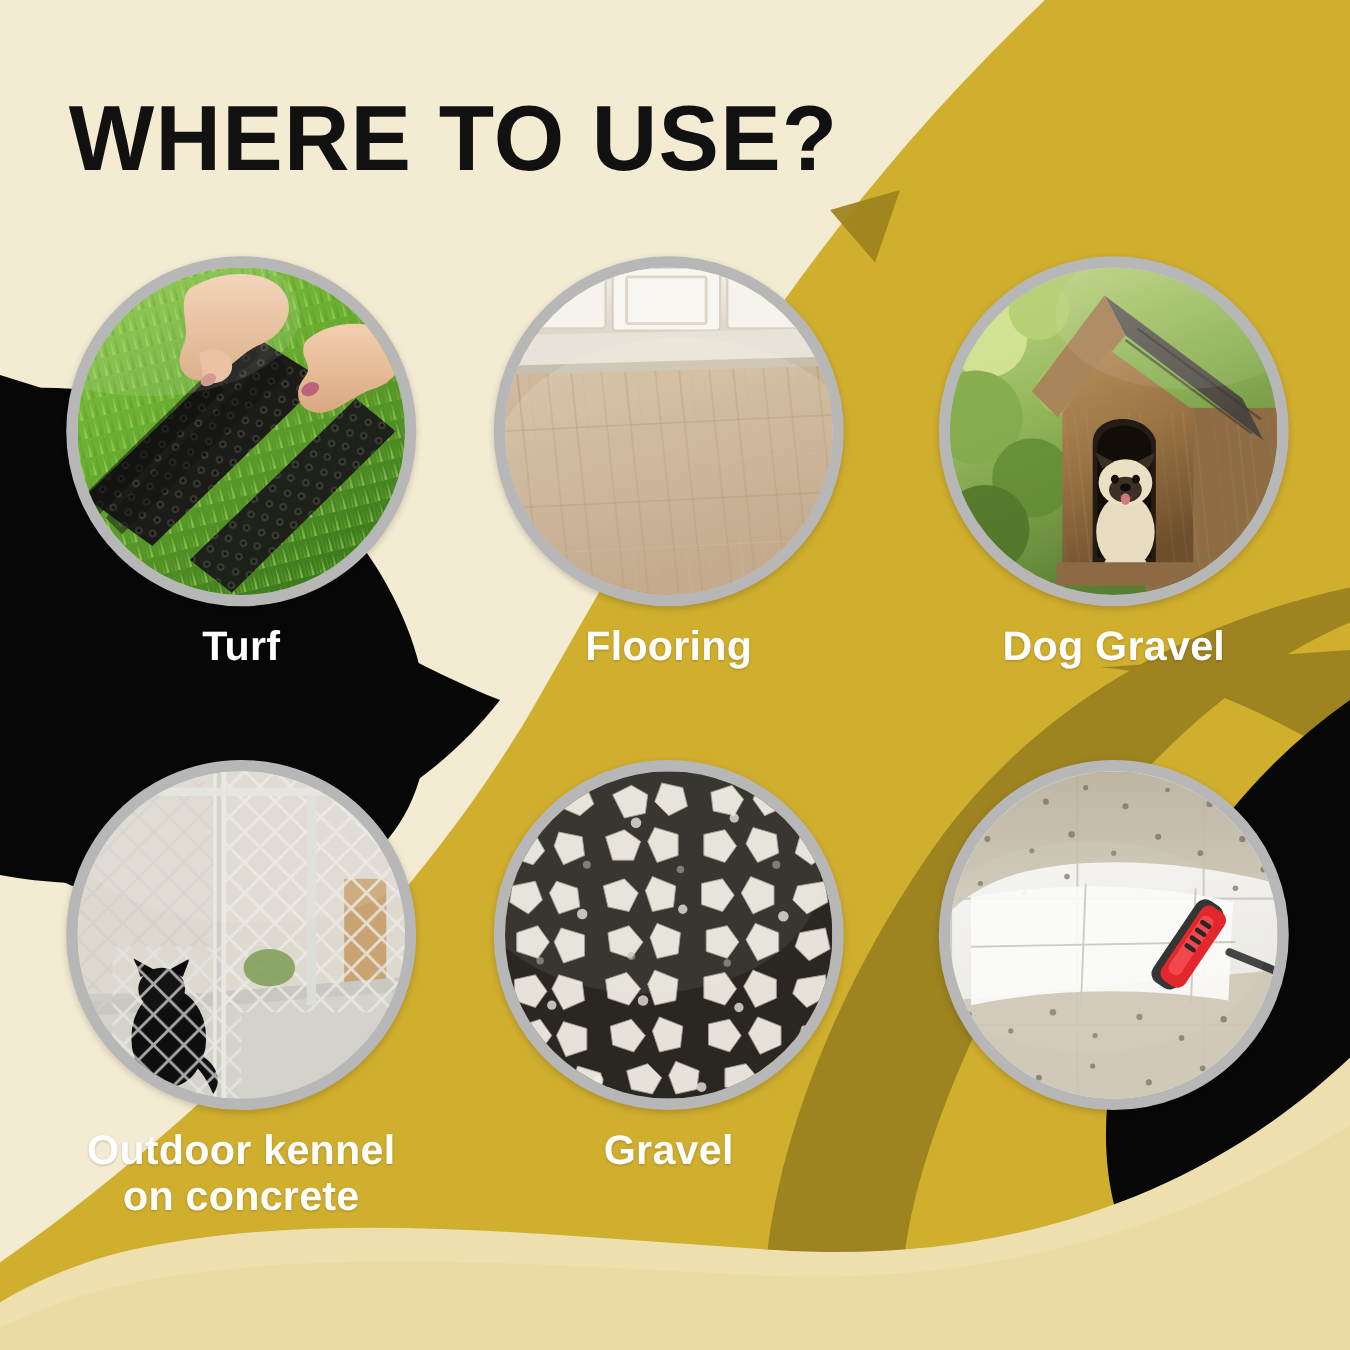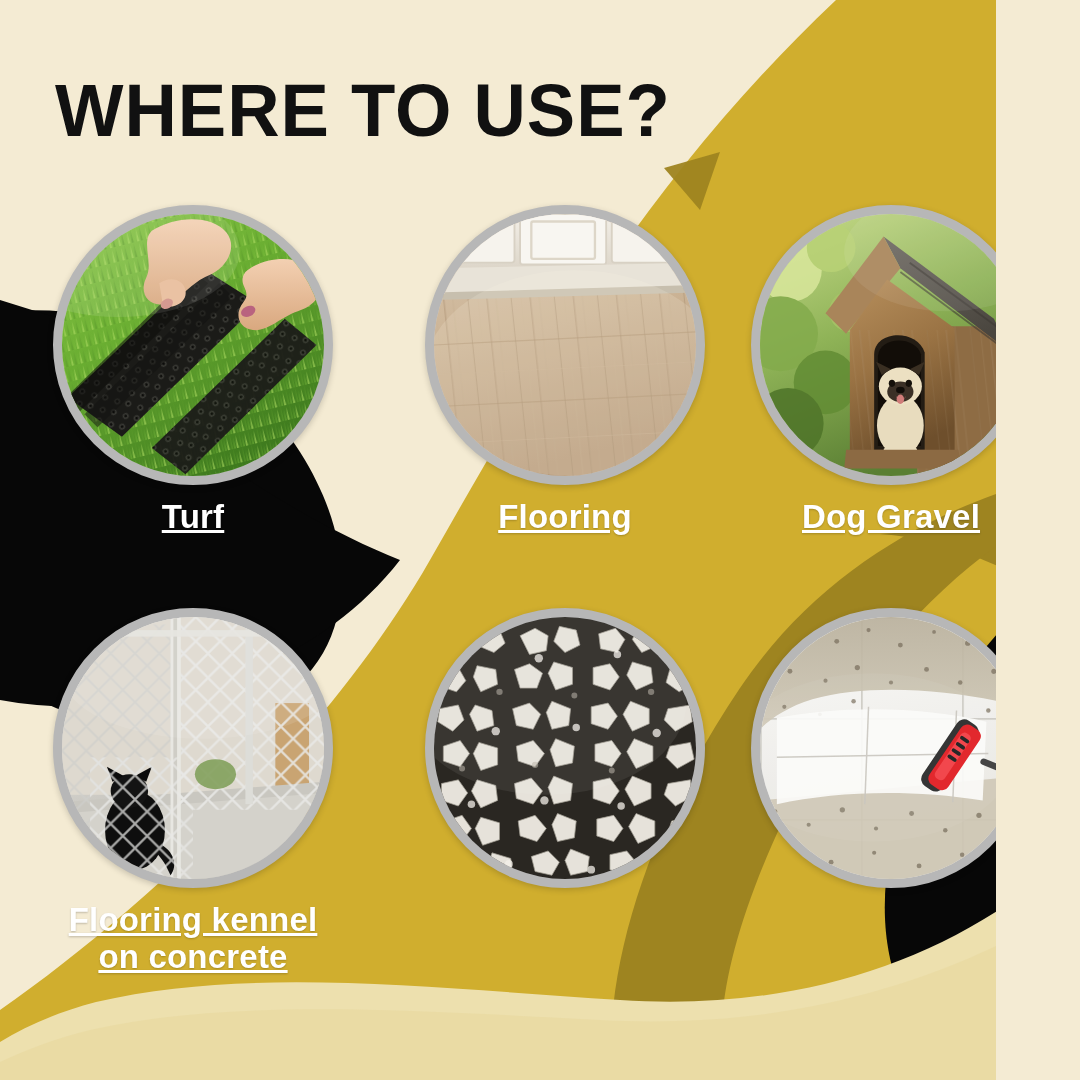--- a/index.html
+++ b/index.html
@@ -3,21 +3,21 @@
 <meta charset="utf-8">
 <title>Where To Use Infographic</title>
 <style>
   * { margin:0; padding:0; box-sizing:border-box; }
   html,body { width:1080px; height:1080px; overflow:hidden; }
   body {
     font-family:"Liberation Sans", sans-serif;
     background:#F4EBD3;
     position:relative;
   }
-  #stage { position:absolute; inset:0; width:996px; height:1080px; overflow:hidden; }
+  #stage { position:absolute; inset:0; width:1080px; height:1080px; overflow:hidden; }
 
   
   #bg { position:absolute; inset:0; width:1080px; height:1080px; }
 
   
   .title {
     position:absolute;
     left:55px; top:74px;
     font-size:74px;
     font-weight:bold;
@@ -27,21 +27,21 @@
     white-space:nowrap;
     transform:scaleX(0.98);
     transform-origin:left top;
   }
 
   
   .cell { position:absolute; width:280px; }
   .cell.r1 { top:205px; }
   .cell.r2 { top:608px; }
   .cell.c1 { left:53px; }
-  .cell.c2 { left:425px; }
+  .cell.c2 { left:395px; }
   .cell.c3 { left:751px; }
 
   .photo {
     width:280px; height:280px;
     border-radius:50%;
     border:9px solid #B7B7B7;
     overflow:hidden;
     position:relative;
     background:#cfcfcf;
     box-shadow:0 2px 6px rgba(0,0,0,0.18);
@@ -51,21 +51,20 @@
   .caption {
     margin-top:14px;
     text-align:center;
     color:#FFFFFF;
     font-size:33px;
     font-weight:bold;
     line-height:1.12;
     letter-spacing:0.2px;
     text-shadow:0 1px 2px rgba(0,0,0,0.22);
     white-space:pre-line;
-    text-decoration:underline;
   }
 </style>
 </head>
 <body>
 
 <div id="stage">
 
   <svg id="bg" viewBox="0 0 1080 1080">
     <defs>
       <clipPath id="frameClip">
@@ -341,21 +340,21 @@
           <ellipse cx="72" cy="186" rx="20" ry="18" fill="#131313"></ellipse>
           <path d="M54,176 L48,160 L66,170 Z" fill="#0b0b0b"></path>
           <path d="M90,176 L96,160 L78,170 Z" fill="#0b0b0b"></path>
           <path d="M104,242 C120,250 124,266 116,276 C110,262 104,254 98,250 Z" fill="#101010"></path>
         </g>
 
         <rect x="30" y="150" width="110" height="130" fill="url(#pChain)" opacity="0.75"></rect>
         <ellipse cx="150" cy="60" rx="150" ry="70" fill="#ffffff" opacity="0.10"></ellipse>
       </svg>
     </div>
-    <div class="caption">Flooring kennel
+    <div class="caption">Outdoor kennel
 on concrete</div>
   </div>
 
   <div class="cell r2 c2">
     <div class="photo">
       <svg class="art" viewBox="0 0 280 280">
         <rect width="280" height="280" fill="#2a2722"></rect>
         <g>
 
           <g fill="#e6e2da" stroke="#9e9a90" stroke-width="0.8">
@@ -434,20 +433,21 @@
             <circle cx="232" cy="80" r="3.4"></circle>
               <circle cx="30" cy="162" r="3.2"></circle>
             <circle cx="108" cy="158" r="3.4"></circle>
               <circle cx="190" cy="164" r="3.2"></circle>
             <circle cx="262" cy="240" r="3.4"></circle>
           </g>
         </g>
         <ellipse cx="120" cy="90" rx="150" ry="100" fill="#ffffff" opacity="0.07"></ellipse>
       </svg>
     </div>
+    <div class="caption">Gravel</div>
   </div>
 
   <div class="cell r2 c3">
     <div class="photo">
       <svg class="art" viewBox="0 0 280 280">
         <rect width="280" height="280" fill="url(#gTile)"></rect>
         <rect width="280" height="280" fill="url(#pGrout)" opacity="0.85"></rect>
 
         <path d="M0,0 L280,0 L280,96 C 210,78 120,70 56,88 C 30,96 12,108 0,120 Z" fill="url(#gDust)" opacity="0.92"></path>
         <path d="M0,196 L280,170 L280,280 L0,280 Z" fill="#cdc5b3" opacity="0.9"></path>

